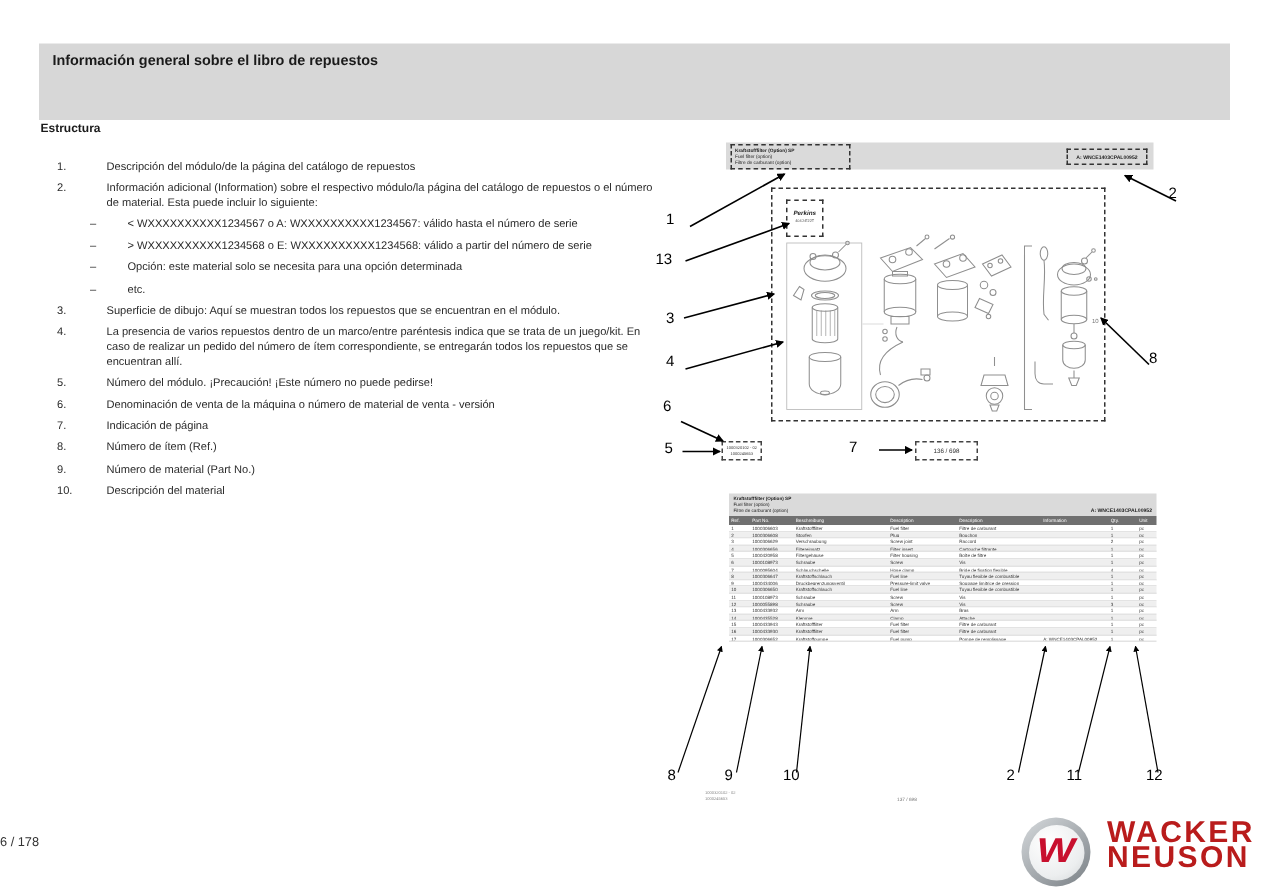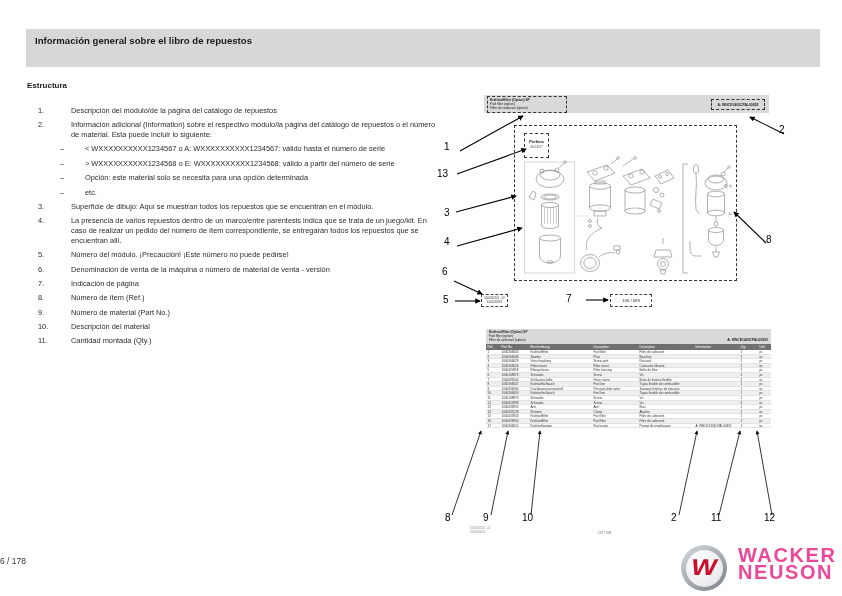--- a/index.html
+++ b/index.html
@@ -1,20 +1,20 @@
 <!DOCTYPE html>
 <html><head>
 <meta charset="utf-8">
 <style>
   html,body{margin:0;padding:0}
   body{width:842px;height:596px;position:relative;background:#fff;overflow:hidden;
        font-family:"Liberation Sans",sans-serif;color:#222;}
 
   
-  .title-bar{position:absolute;left:26px;top:29px;width:794px;height:38px;background:#d7d7d7;
+  .title-bar{position:absolute;left:26px;top:29px;width:794px;height:51px;background:#d7d7d7;
              box-sizing:border-box;padding:6px 0 0 9px;font-weight:bold;font-size:9.6px;color:#1a1a1a;}
   .section-heading{position:absolute;left:27px;top:81px;font-weight:bold;font-size:8px;color:#1a1a1a;}
   .structure-list{position:absolute;left:38px;top:106px;width:402px;font-size:7.4px;line-height:1.32;color:#2a2a2a;}
   .list-item{display:flex;margin-bottom:4.6px;}
   .li-num{flex:0 0 20px;width:20px;}
   .li-text{flex:1;padding-left:13px;}
   .sub-item{display:flex;margin:0 0 4.6px 22px;}
   .dash{flex:0 0 12px;width:12px;}
   .footer-page{position:absolute;left:0;top:556px;width:842px;font-size:8.5px;color:#333;}
 
@@ -66,21 +66,21 @@
   .logo{position:absolute;left:681px;top:544px;width:150px;height:50px;}
   .badge{position:absolute;left:0;top:1px;width:46px;height:46px;border-radius:50%;
          background:linear-gradient(140deg,#cdd1d4 10%,#83898e 90%);
          display:flex;align-items:center;justify-content:center;}
   .badge-inner{width:37px;height:37px;border-radius:50%;
          background:radial-gradient(circle at 35% 30%,#ffffff 0%,#eceeef 65%,#d2d5d7 100%);
          display:flex;align-items:center;justify-content:center;}
   .wred{color:#c8102e;font-weight:bold;font-size:27px;line-height:1;
         transform:skewX(-12deg) scaleY(.85);padding-bottom:2px;}
   .wordmark{position:absolute;left:57px;top:3px;font-weight:bold;font-size:20px;line-height:16.5px;
-            letter-spacing:1.6px;color:#ec4899;}
+            letter-spacing:1.6px;color:#b91c1c;}
 </style>
 </head>
 <body>
 
 <div class="title-bar">
   <span>Información general sobre el libro de repuestos</span>
 </div>
 
 <div class="section-heading">Estructura</div>
 
@@ -133,24 +133,20 @@
       <span class="li-num">8.</span>
       <span class="li-text">Número de ítem (Ref.)</span>
     </div>
     <div class="list-item">
       <span class="li-num">9.</span>
       <span class="li-text">Número de material (Part No.)</span>
     </div>
     <div class="list-item">
       <span class="li-num">10.</span>
       <span class="li-text">Descripción del material</span>
-    </div>
-    <div class="list-item">
-      <span class="li-num">11.</span>
-      <span class="li-text">Cantidad montada (Qty.)</span>
     </div>
   </div>
 
 <div class="p1-bar"></div>
 <div class="p1-titlebox">
   <div class="b">Kraftstofffilter (Option) SP</div>
   <div>Fuel filter (option)</div>
   <div>Filtre de carburant (option)</div>
 </div>
 <div class="p1-codebox">A: WNCE1403CPAL00952</div>

